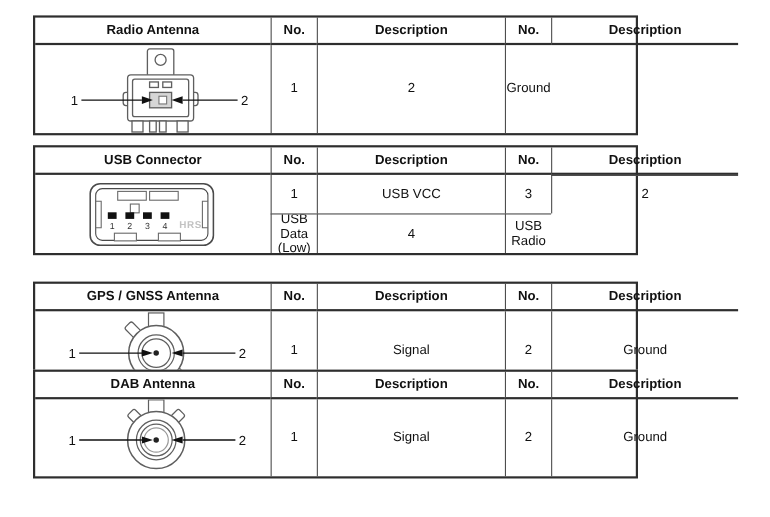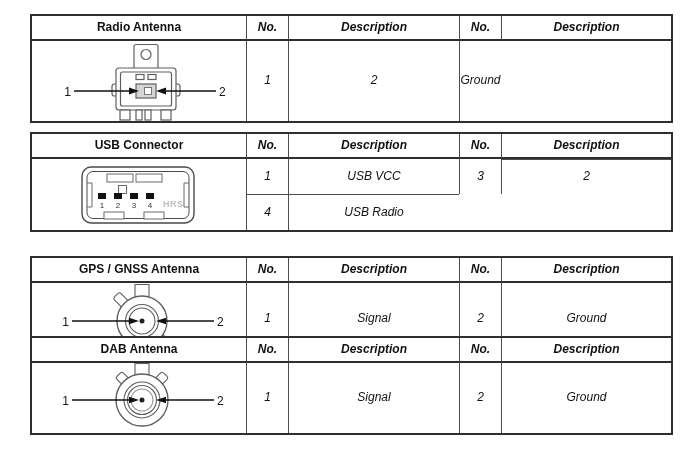--- a/index.html
+++ b/index.html
@@ -1,34 +1,34 @@
 <!DOCTYPE html>
 <html><head>
 <meta charset="utf-8">
 <style>
   html,body{margin:0;padding:0;}
   body{
     width:700px;height:470px;background:#ffffff;overflow:hidden;
     font-family:"Liberation Sans",sans-serif;color:#111111;position:relative;
   }
   .pin-table{
-    position:absolute;left:30px;width:643px;display:grid;
+    position:absolute;left:30px;width:550px;display:grid;
     grid-template-columns:214px 42px 171px 42px 170px;
     border:2px solid #2e2e2e;background:#ffffff;box-sizing:border-box;
   }
   .t1{top:14px;grid-template-rows:25px 80px;}
   .t2{top:132px;grid-template-rows:25px 35px 36px;}
   .t3{top:256px;grid-template-rows:25px 72px;}
   .t4{top:336px;grid-template-rows:25px 70px;}
   .cell{
     box-sizing:border-box;display:flex;align-items:center;justify-content:center;
     font-size:12px;line-height:1.1;text-align:center;overflow:hidden;
   }
   .head{font-weight:bold;border-bottom:2px solid #2e2e2e;}
-  .bl{border-left:1px solid #4d4d4d;font-style:italic;}
+  .bl{border-left:1px solid #4d4d4d;}
   .bt{border-top:1px solid #4d4d4d;}
   .diagram-cell{grid-column:1;padding:0;}
   .t2 .diagram-cell{grid-row:2 / span 2;}
   svg{display:block;}
   .pin-label{font-family:"Liberation Sans",sans-serif;font-size:12px;fill:#111111;}
   .pin-num-small{font-family:"Liberation Sans",sans-serif;font-size:8px;fill:#333333;}
   .hrs-logo{font-family:"Liberation Sans",sans-serif;font-size:9px;font-weight:bold;fill:#c2c2c2;letter-spacing:0.5px;}
 </style>
 </head>
 <body>
@@ -103,20 +103,21 @@
       <text class="pin-num-small" x="86" y="49" text-anchor="middle">2</text>
       <text class="pin-num-small" x="102" y="49" text-anchor="middle">3</text>
       <text class="pin-num-small" x="118" y="49" text-anchor="middle">4</text>
       <text class="hrs-logo" x="131" y="48" text-anchor="start">HRS</text>
     </svg>
   </div>
   <div class="cell bl">1</div>
   <div class="cell bl">USB VCC</div>
   <div class="cell bl">3</div>
   <div class="cell bl bt">2</div>
+  <div class="cell bl bt">USB Data (Low)</div>
   <div class="cell bl bt">4</div>
   <div class="cell bl bt">USB Radio</div>
 </div>
 
 <div class="pin-table t3">
   <div class="cell head">GPS / GNSS Antenna</div>
   <div class="cell head bl">No.</div>
   <div class="cell head bl">Description</div>
   <div class="cell head bl">No.</div>
   <div class="cell head bl">Description</div>

